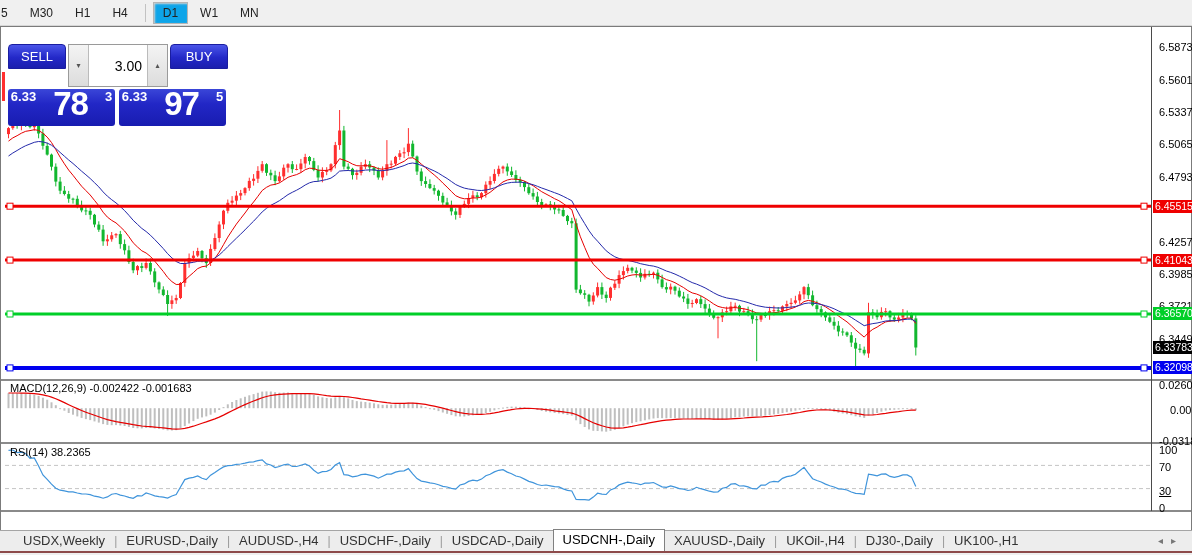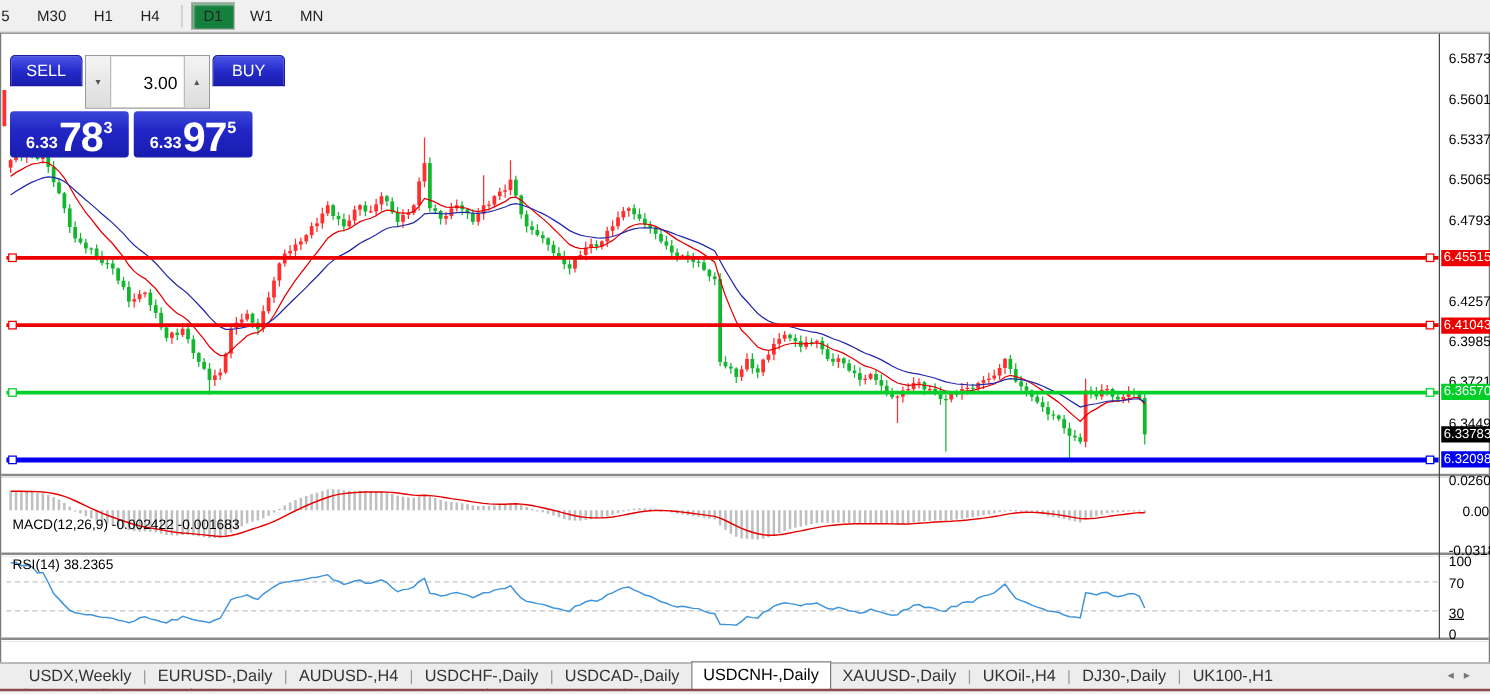--- a/index.html
+++ b/index.html
@@ -3,21 +3,21 @@
 <meta charset="utf-8">
 <style>
   html,body{margin:0;padding:0;}
   body{width:1192px;height:555px;position:relative;background:#f0f0f0;overflow:hidden;
        font-family:"Liberation Sans","DejaVu Sans",sans-serif;-webkit-font-smoothing:none;}
   
   .tf-toolbar{position:absolute;left:0;top:0;width:1192px;height:25px;background:#f0f0f0;
               border-bottom:1px solid #d7d7d7;display:flex;align-items:center;}
   .tf-btn{font-size:12px;color:#222;padding:3px 9px;margin:0 1px;border:1px solid transparent;cursor:default;}
   .tf-btn.cut{margin-left:-9px;}
-  .tf-btn.active{background:#15803d;border:1px solid #b5b5b5;box-shadow:inset 1px 1px 2px #d0d0d0;}
+  .tf-btn.active{background:#0ea5e9;border:1px solid #b5b5b5;box-shadow:inset 1px 1px 2px #d0d0d0;}
   .tf-sep{width:1px;height:18px;background:#c2c2c2;margin:0 6px;}
   
   .chart-window{position:absolute;left:0;top:26px;width:1190px;height:503px;
                 border:1px solid #7b7b7b;background:#ffffff;}
   .pane-sep{position:absolute;left:0;width:1190px;height:2px;background:#8a8a8a;border-bottom:1px solid #fff;}
   .axis-vline{position:absolute;top:0;height:484px;width:1px;background:#4a4a4a;}
   .chart-title{position:absolute;left:8px;top:5px;font-size:12px;color:#000;white-space:nowrap;z-index:30;}
   .chart-title .mk{font-size:9px;margin-right:4px;}
   .left-edge-candle{position:absolute;left:1px;top:45px;width:3px;height:29px;background:#ff2f2f;z-index:5;}
   
@@ -26,24 +26,24 @@
   .btn-sell,.btn-buy{width:58px;height:25px;border-radius:4px 4px 0 0;color:#fff;font-size:13px;
       display:flex;align-items:center;justify-content:center;
       background:linear-gradient(#4a55e8,#2328c8 55%,#1b1fae);border:1px solid #1a1da0;box-sizing:border-box;cursor:pointer;}
   .vol-box{flex:1;display:flex;margin:0 2px;border:1px solid #9a9a9a;background:#fff;box-sizing:border-box;}
   .spin-btn{width:19px;background:linear-gradient(#f4f4f4,#dcdcdc);border:0;color:#555;font-size:8px;
             display:flex;align-items:center;justify-content:center;cursor:pointer;}
   .spin-dn{border-right:1px solid #bbb;}
   .spin-up{border-left:1px solid #bbb;}
   .vol-value{flex:1;font-size:14px;color:#000;display:flex;align-items:center;justify-content:flex-end;padding-right:5px;}
   .tp-row2{display:flex;margin-top:2px;}
-  .price-tile{width:95px;height:37px;background:linear-gradient(#3а46d8,#2227c6 40%,#181cb0);
+  .price-tile{width:107px;height:37px;background:linear-gradient(#3а46d8,#2227c6 40%,#181cb0);
       background:linear-gradient(#3a46d8,#2227c6 40%,#181cb0);
-      border-radius:3px;color:#fff;display:flex;align-items:flex-end;justify-content:center;
-      padding-bottom:1px;box-sizing:border-box;cursor:pointer;}
+      border-radius:3px;color:#fff;display:flex;justify-content:center;
+      padding-bottom:1px;box-sizing:border-box;cursor:pointer;gap:16px;}
   .price-tile.left{margin-right:4px;}
   .pt-prefix{font-size:13px;font-weight:bold;margin:0 1px 4px 0;}
   .pt-big{font-size:33px;font-weight:bold;line-height:30px;letter-spacing:-1px;}
   .pt-sup{font-size:13px;font-weight:bold;margin:0 0 16px 1px;}
   
   .ax-label{position:absolute;font-size:11px;color:#000;white-space:nowrap;}
   .ax-badge{position:absolute;left:1152px;width:39px;height:13px;font-size:10.5px;color:#fff;
             text-align:left;padding:0 0 0 2px;line-height:13px;z-index:20;}
   .ind-label{position:absolute;font-size:11px;color:#000;z-index:15;white-space:nowrap;}
   .date-label{position:absolute;top:514px;font-size:11px;color:#000;white-space:nowrap;}
@@ -93,21 +93,21 @@
         <span class="pt-sup">3</span>
       </div>
       <div class="price-tile">
         <span class="pt-prefix">6.33</span>
         <span class="pt-big">97</span>
         <span class="pt-sup">5</span>
       </div>
     </div>
   </div>
 
-  <div class="ind-label" style="left:9px;top:355px;margin-top:32px;">
+  <div class="ind-label" style="left:9px;top:355px;">
     <span>MACD(12,26,9)</span> <span>-0.002422 -0.001683</span>
   </div>
   <div class="ind-label" style="left:9px;top:419px;">
     <span>RSI(14)</span> <span>38.2365</span>
   </div>
 
   <svg id="main-svg" style="left:4px;top:2px;" width="1146" height="350" viewBox="0 0 1146 350">
       <line x1="3.5" y1="98.1" x2="3.5" y2="109.3" stroke="#ff2f2f" stroke-width="1"></line>
       <rect x="2.0" y="99.1" width="3" height="6.0" fill="#ff2f2f"></rect>
       <line x1="7.8" y1="91.2" x2="7.8" y2="100.8" stroke="#ff2f2f" stroke-width="1"></line>

